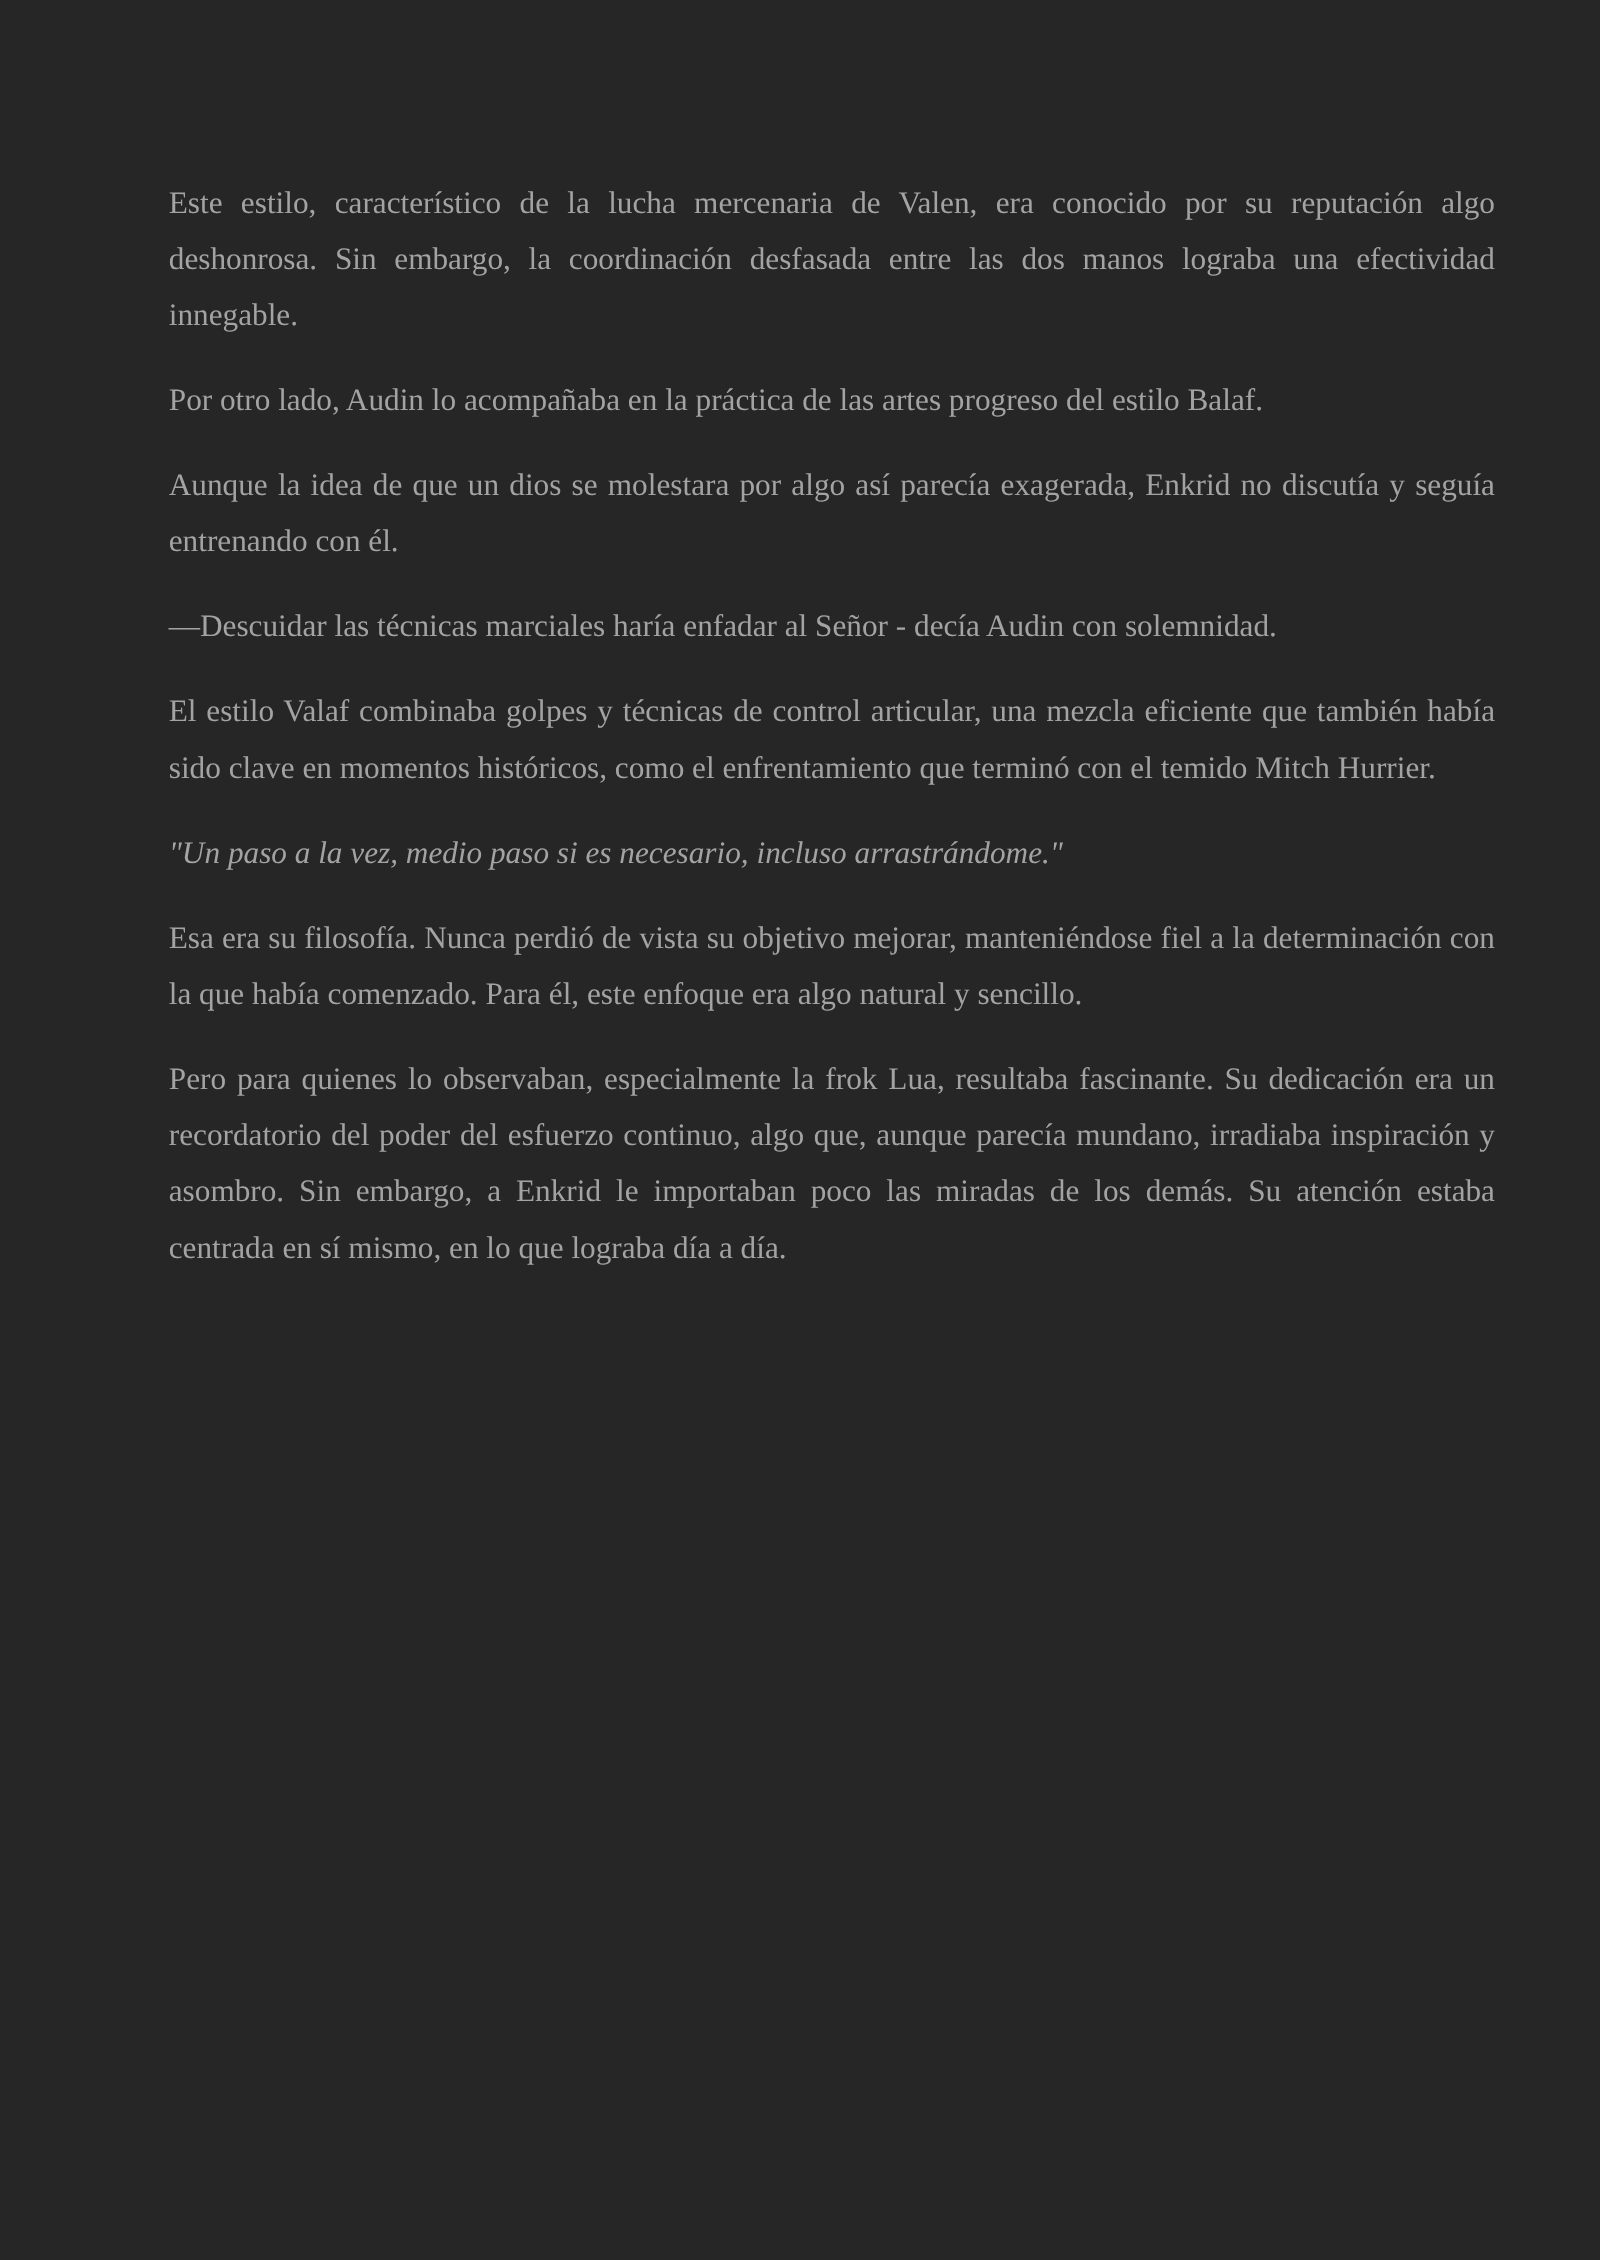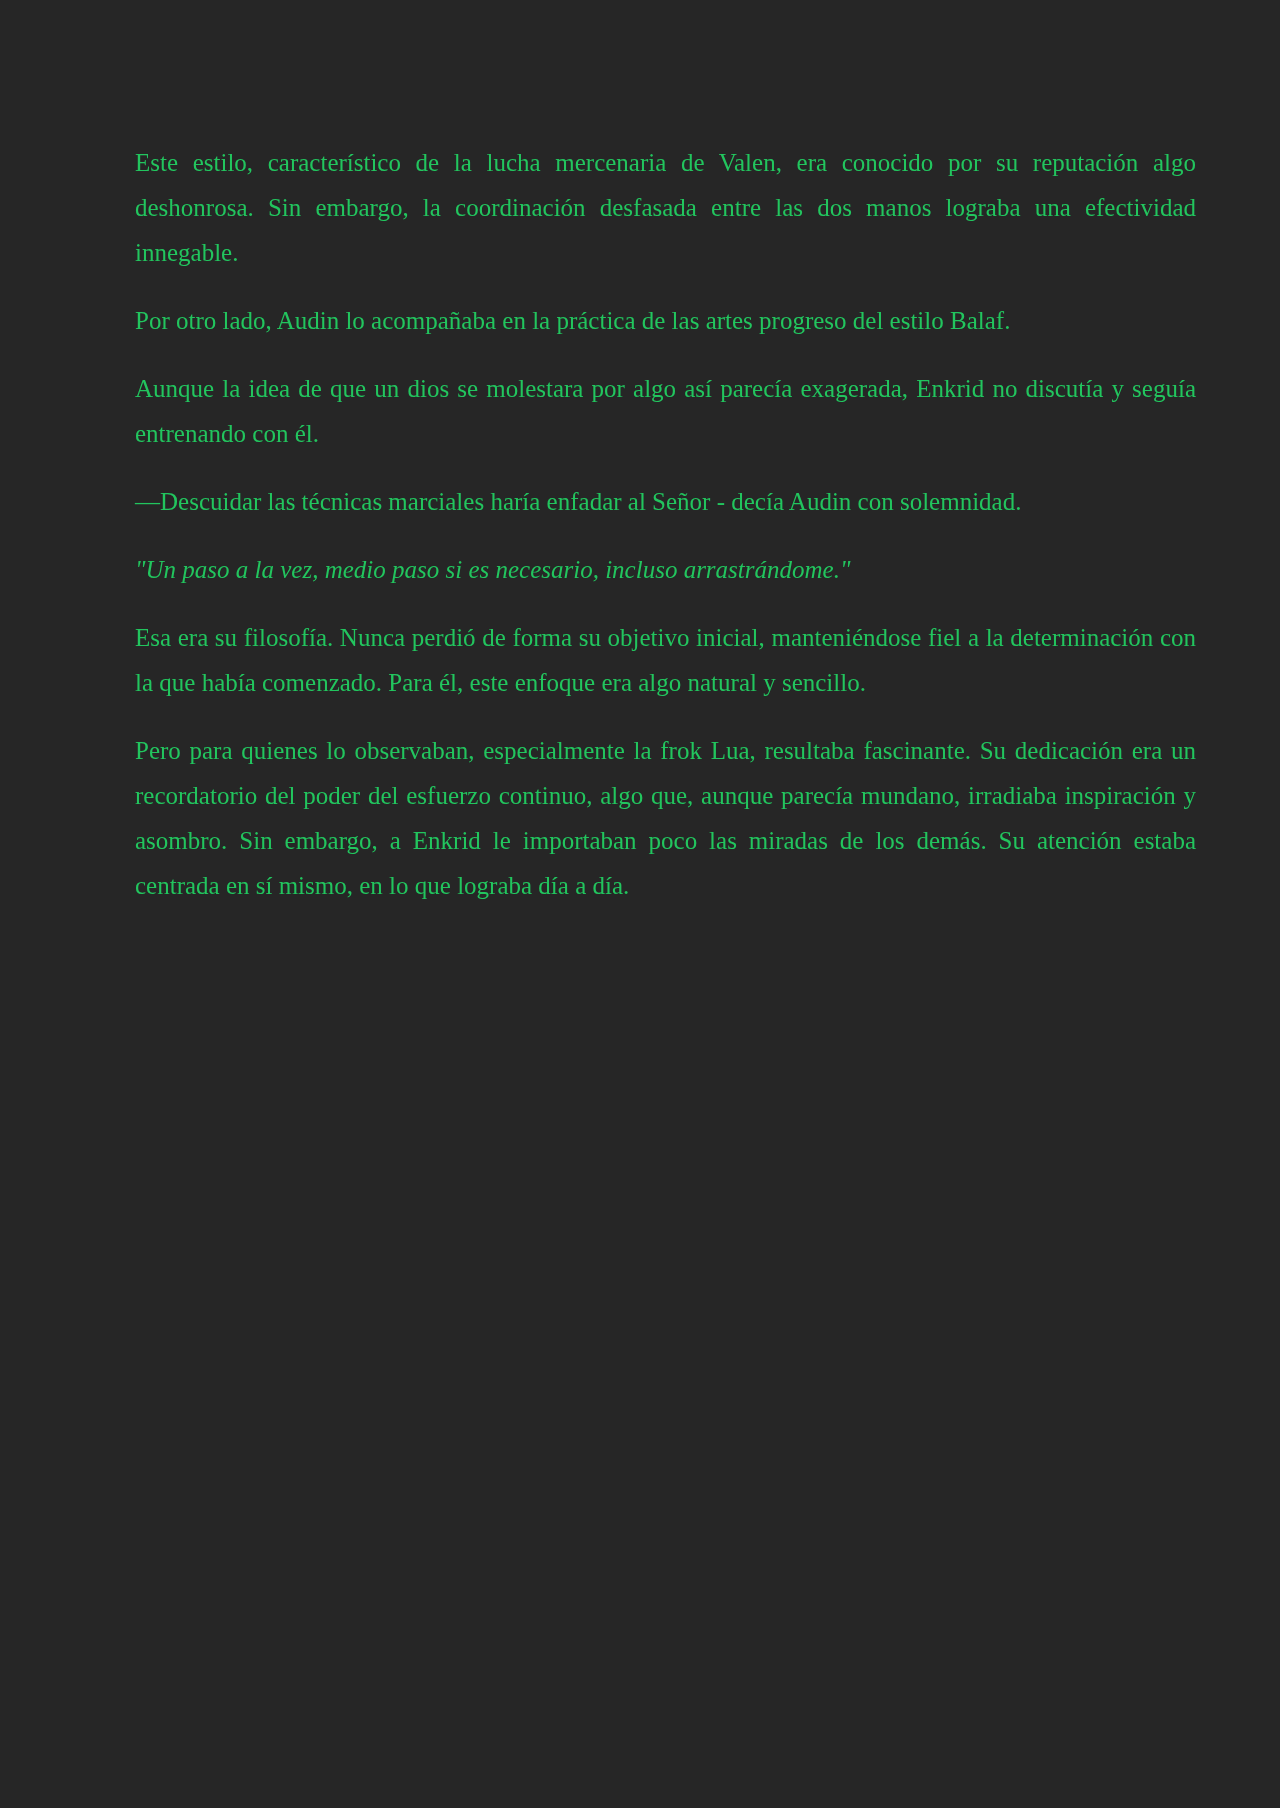--- a/index.html
+++ b/index.html
@@ -10,36 +10,37 @@
   .page {
     position: relative;
     width: 1280px;
     height: 1808px;
     box-sizing: border-box;
     background: #262626;
     padding: 140px 84px 0 135px;
     font-family: "Liberation Serif", serif;
     font-size: 25px;
     line-height: 45px;
-    color: #22c55e;
+    color: #a3a3a3;
     text-align: justify;
     overflow: hidden;
   }
   .page p {
     margin: 0 0 23px 0;
   }
   .page p.italic {
     font-style: italic;
     text-align: left;
   }
 </style>
 </head>
 <body>
 
 <div class="page">
   <p>Este estilo, característico de la lucha mercenaria de Valen, era conocido por su reputación algo deshonrosa. Sin embargo, la coordinación desfasada entre las dos manos lograba una efectividad innegable.</p>
   <p>Por otro lado, Audin lo acompañaba en la práctica de las artes progreso del estilo Balaf.</p>
   <p>Aunque la idea de que un dios se molestara por algo así parecía exagerada, Enkrid no discutía y seguía entrenando con él.</p>
   <p>—Descuidar las técnicas marciales haría enfadar al Señor - decía Audin con solemnidad.</p>
+  <p>El estilo Valaf combinaba golpes y técnicas de control articular, una mezcla eficiente que también había sido clave en momentos históricos, como el enfrentamiento que terminó con el temido Mitch Hurrier.</p>
   <p class="italic">"Un paso a la vez, medio paso si es necesario, incluso arrastrándome."</p>
-  <p>Esa era su filosofía. Nunca perdió de forma su objetivo inicial, manteniéndose fiel a la determinación con la que había comenzado. Para él, este enfoque era algo natural y sencillo.</p>
+  <p>Esa era su filosofía. Nunca perdió de vista su objetivo mejorar, manteniéndose fiel a la determinación con la que había comenzado. Para él, este enfoque era algo natural y sencillo.</p>
   <p>Pero para quienes lo observaban, especialmente la frok Lua, resultaba fascinante. Su dedicación era un recordatorio del poder del esfuerzo continuo, algo que, aunque parecía mundano, irradiaba inspiración y asombro. Sin embargo, a Enkrid le importaban poco las miradas de los demás. Su atención estaba centrada en sí mismo, en lo que lograba día a día.</p>
 </div>
 
 </body></html>

